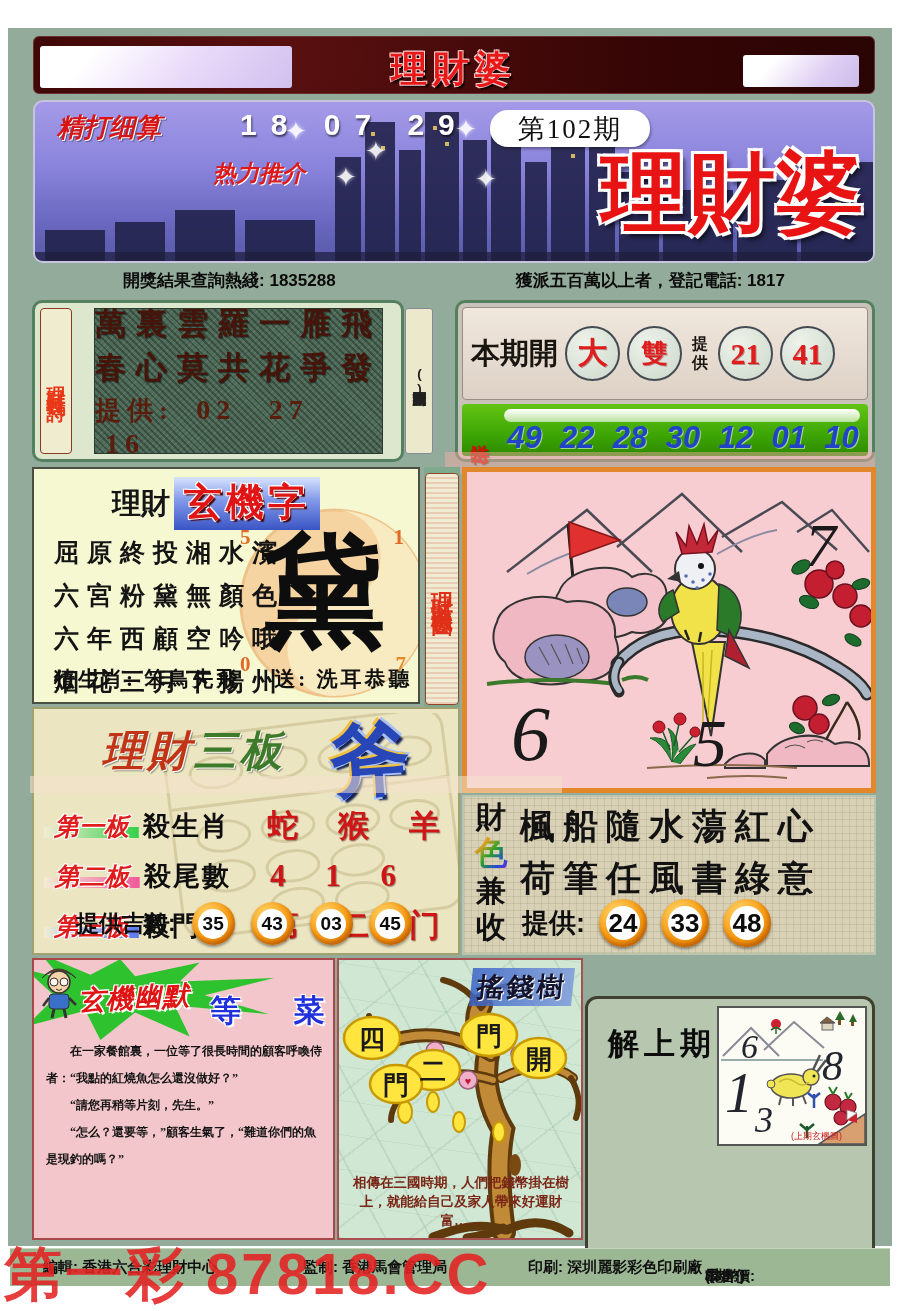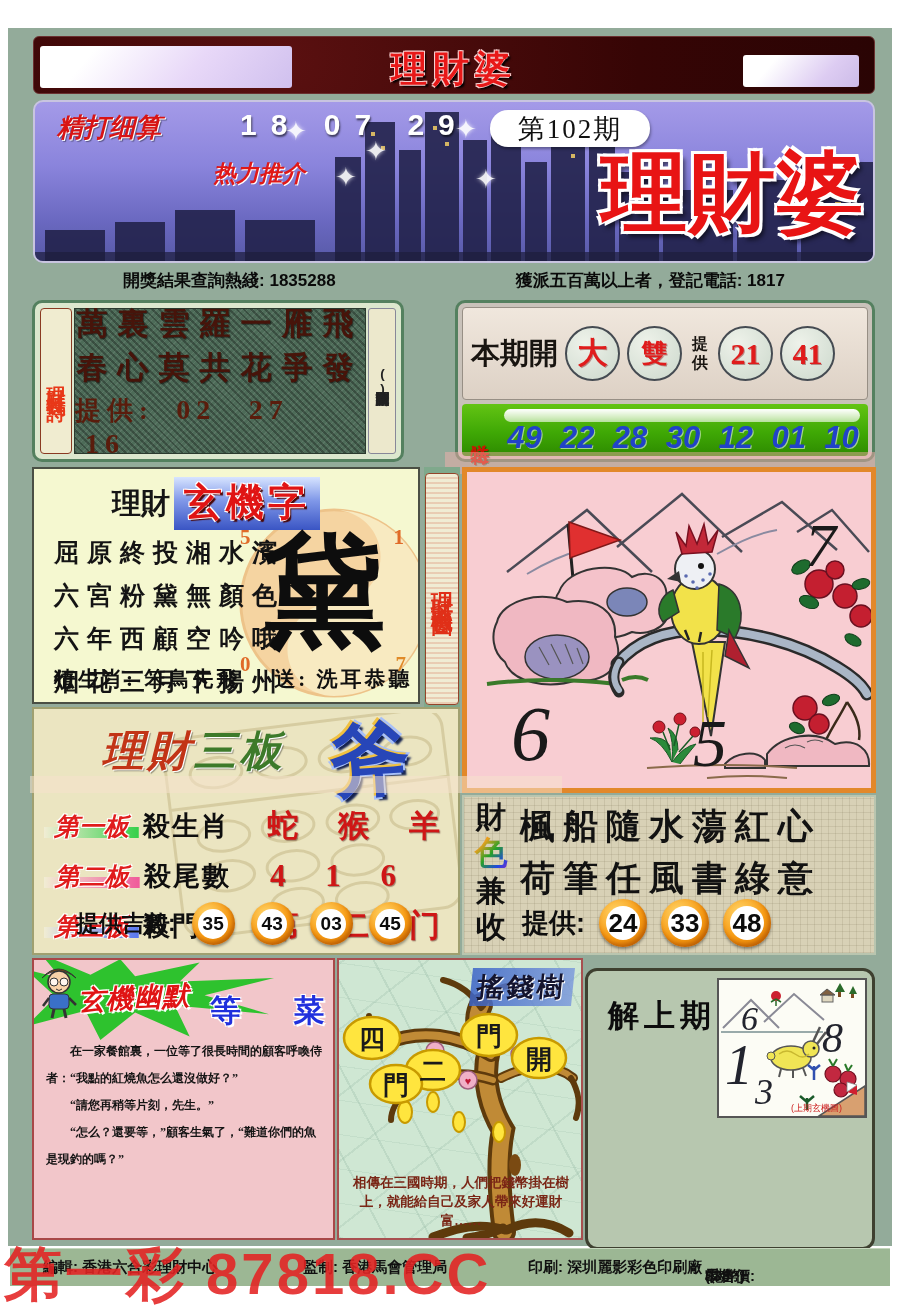--- a/index.html
+++ b/index.html
@@ -45,21 +45,21 @@
     color:#e81414; letter-spacing:2px; line-height:1.15;
     text-shadow:-3px -3px 0 #fff, 3px -3px 0 #fff, -3px 3px 0 #fff, 3px 3px 0 #fff, 5px 6px 4px rgba(0,0,0,.55); }
   .star { color:#fff; font-size:26px; opacity:.9; text-shadow:0 0 4px #fff; }
 
   
   .hotline { left:33px; top:269px; width:842px; height:26px; display:flex; justify-content:space-around;
     font-weight:bold; font-size:17px; color:#0a0a0a; }
 
   
   .box-poem { left:32px; top:300px; width:372px; height:162px; background:#dce7ce;
-    border:3px solid #54805f; border-radius:10px; padding:5px; display:flex; gap:2px; }
+    border:3px solid #54805f; border-radius:10px; padding:5px; display:flex; gap:22px; }
   .poem-side { width:32px; background:#f0ecd0; border:1px solid #8a3a22; border-radius:4px;
     writing-mode:vertical-rl; text-orientation:upright; font-weight:900; font-size:19px; color:#e83818;
     display:flex; align-items:center; justify-content:center; letter-spacing:4px; }
   .poem-main { flex:1; border:1px solid #2a3a2e; background:#4d6b58;
     background-image:repeating-linear-gradient(45deg, rgba(0,0,0,.28) 0 2px, transparent 2px 5px),
       repeating-linear-gradient(-45deg, rgba(255,255,255,.08) 0 1px, transparent 1px 4px);
     display:flex; flex-direction:column; justify-content:center; align-items:center; gap:2px; }
   .poem-line { font-family:"Liberation Serif", serif; font-weight:900; font-size:31px; color:#47140a;
     letter-spacing:10px; text-shadow:1px 1px 1px rgba(0,0,0,.5); white-space:nowrap; }
   .poem-provide { font-family:"Liberation Serif", serif; font-weight:900; font-size:26px; color:#5a1c0c;
@@ -187,21 +187,21 @@
       repeating-linear-gradient(-38deg, rgba(150,185,165,.26) 0 2px, transparent 2px 52px),
       repeating-linear-gradient(8deg, rgba(150,185,165,.2) 0 1px, transparent 1px 34px); }
   .tree-title { position:absolute; right:8px; top:8px; font-family:"Liberation Serif", serif; font-weight:900;
     font-size:27px; color:#14142e; letter-spacing:3px; padding:1px 6px; transform:skewX(-6deg);
     background:linear-gradient(90deg, rgba(60,100,200,.85), rgba(120,150,220,.8));
     text-shadow:1px 1px 0 #fff; }
   .tree-caption { position:absolute; left:10px; right:8px; bottom:8px; color:#7a2616; font-size:13.5px;
     font-weight:bold; line-height:19px; text-align:center; font-family:"Liberation Serif", serif; }
 
   
-  .box-last { left:585px; top:968px; width:290px; height:282px; background:#b7c7af; border:3px solid #3e4030;
+  .box-last { left:585px; top:996px; width:290px; height:282px; background:#b7c7af; border:3px solid #3e4030;
     border-radius:12px; }
   .last-title { position:absolute; left:20px; top:24px; font-weight:900; font-size:31px; color:#0c0c0c; letter-spacing:5px; }
   .last-pic { position:absolute; right:5px; top:7px; width:150px; height:140px; background:#fcfcf5;
     border:2px solid #555; }
 
   
   .footer { left:10px; top:1248px; width:880px; height:38px; background:#9cb794; border-top:1px solid #c5d6bd; }
   .footer span { position:absolute; top:9px; font-weight:bold; font-size:15px; color:#101010; white-space:nowrap; }
   .f-edit { left:33px; } .f-sup { left:293px; } .f-print { left:518px; } .f-price { left:695px; }
   .price-val { color:#e02020; font-style:italic; }

